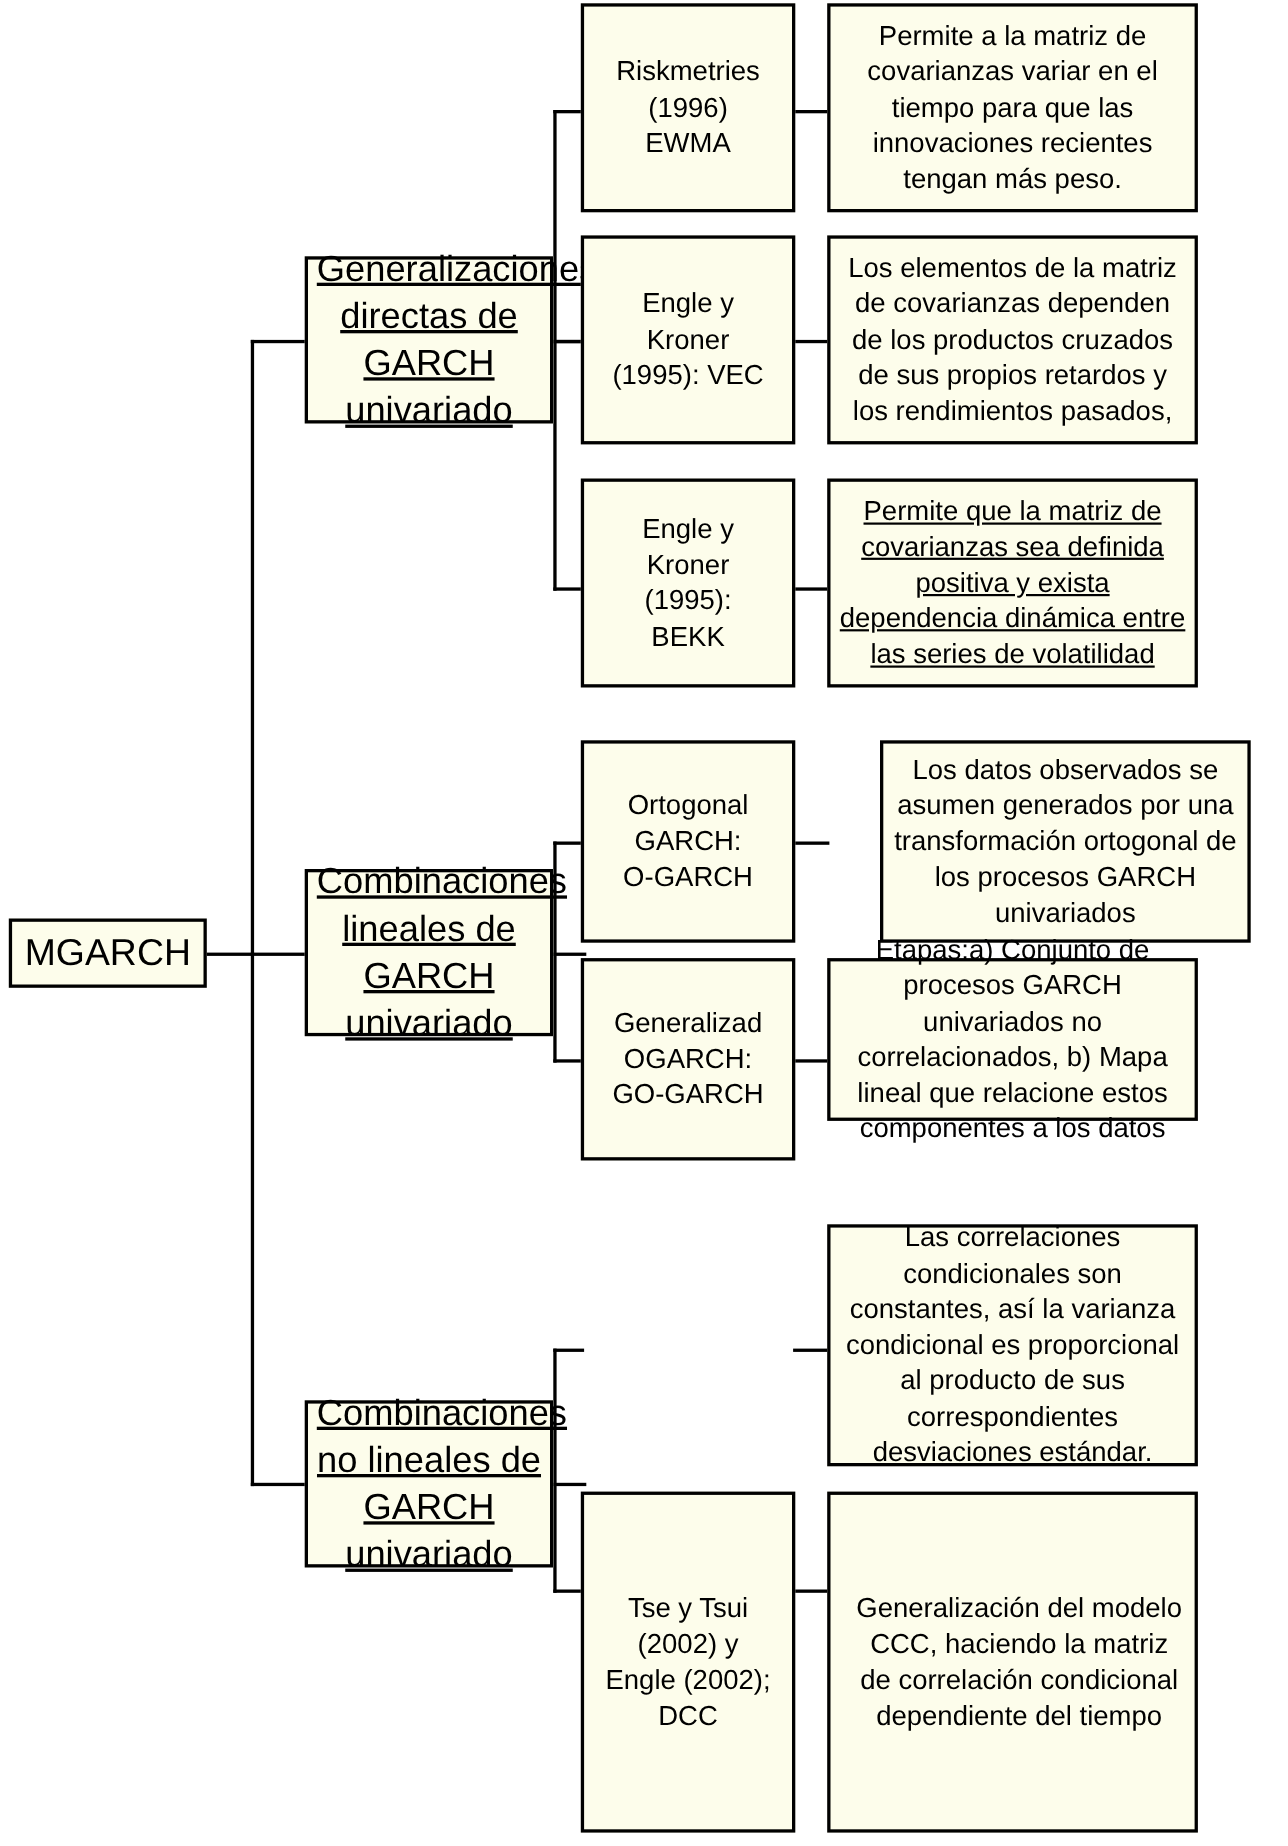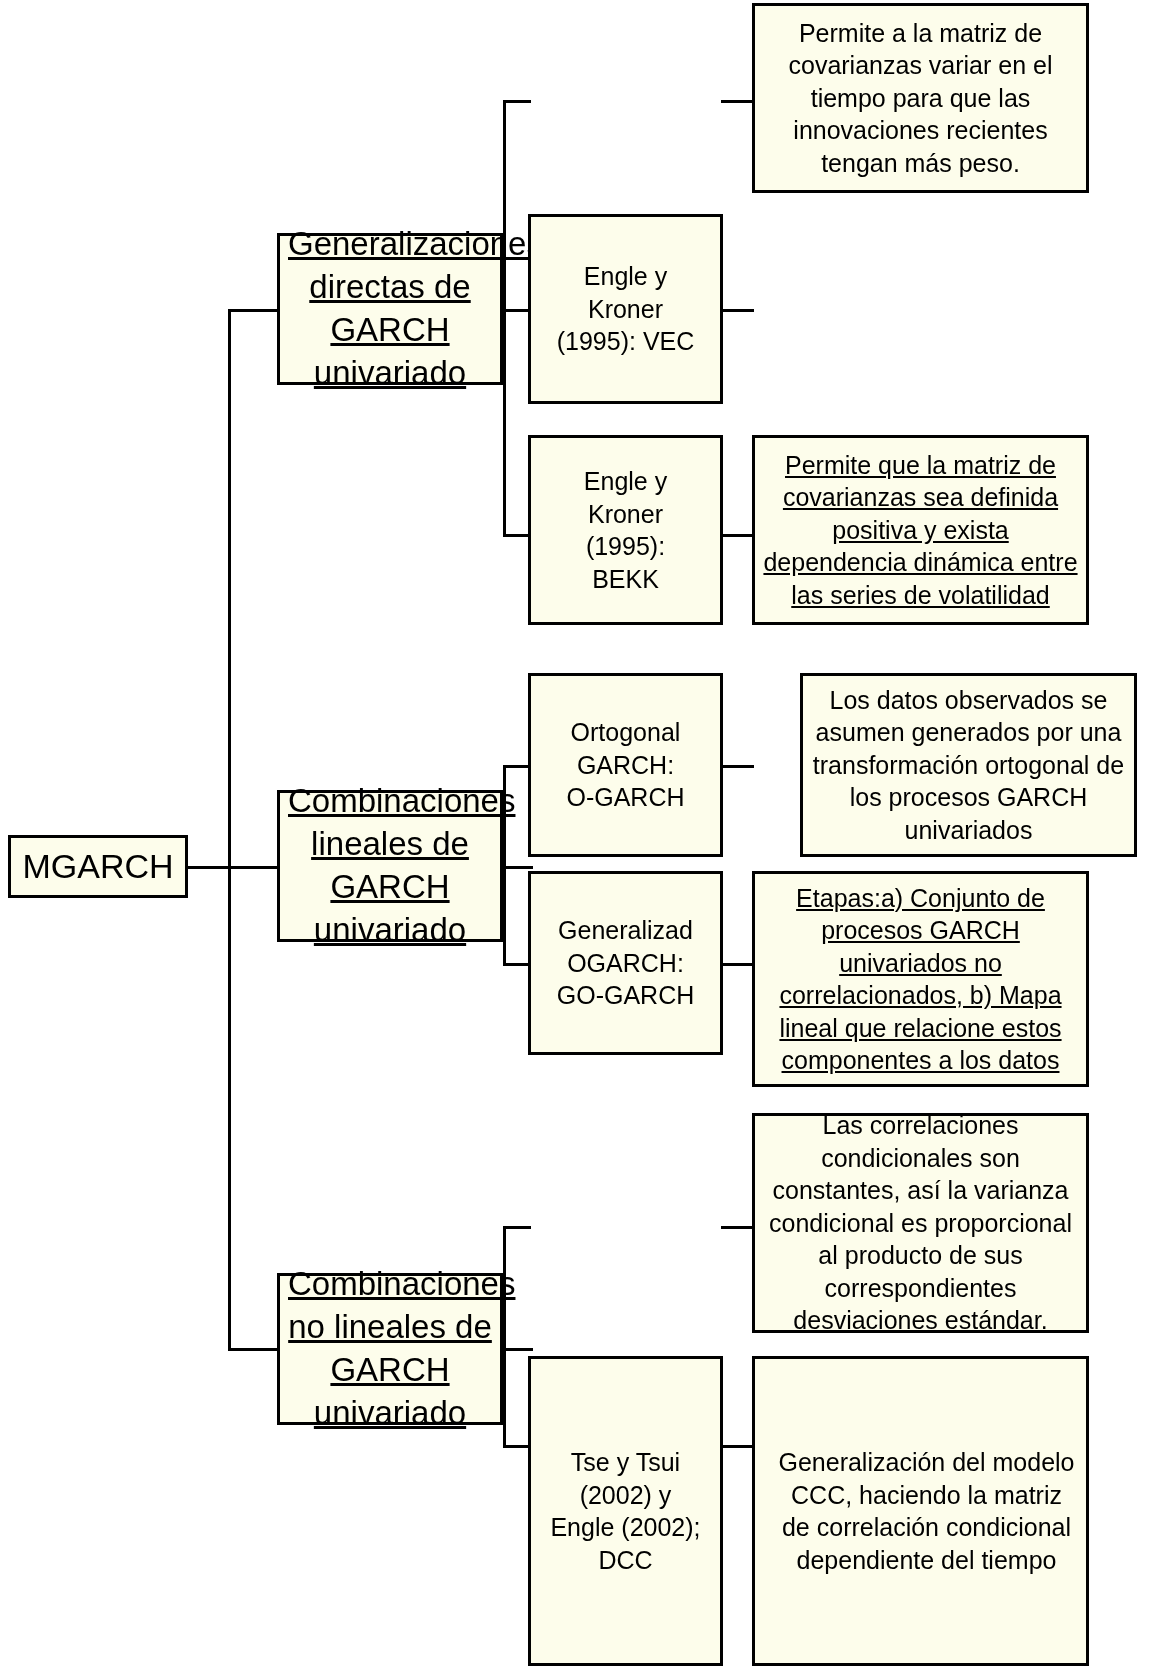--- a/index.html
+++ b/index.html
@@ -105,20 +105,25 @@
 univariado</span>
   </div>
 
   <div class="box cat-box" style="left:277px; top:1273px; width:226px; height:152px;">
     <span class="txt">Combinaciones
 no lineales de
 GARCH
 univariado</span>
   </div>
 
+  <div class="box model-box" style="left:528px; top:3px; width:195px; height:190px;">
+    <span class="txt">Riskmetries
+(1996)
+EWMA</span>
+  </div>
 
   <div class="box model-box" style="left:528px; top:214px; width:195px; height:190px;">
     <span class="txt">Engle y
 Kroner
 (1995): VEC</span>
   </div>
 
   <div class="box model-box" style="left:528px; top:435px; width:195px; height:190px;">
     <span class="txt">Engle y
 Kroner
@@ -143,30 +148,33 @@
     <span class="txt">Tse y Tsui
 (2002) y
 Engle (2002);
 DCC</span>
   </div>
 
   <div class="box desc-box" style="left:752px; top:3px; width:337px; height:190px;">
     <span class="txt">Permite a la matriz de covarianzas variar en el tiempo para que las innovaciones recientes tengan más peso.</span>
   </div>
 
+  <div class="box desc-box" style="left:752px; top:214px; width:337px; height:190px;">
+    <span class="txt">Los elementos de la matriz de covarianzas dependen de los productos cruzados de sus propios retardos y los rendimientos pasados,</span>
+  </div>
 
   <div class="box desc-box" style="left:752px; top:435px; width:337px; height:190px;text-decoration:underline;">
     <span class="txt">Permite que la matriz de covarianzas sea definida positiva y exista dependencia dinámica entre las series de volatilidad</span>
   </div>
 
   <div class="box desc-box" style="left:752px; top:673px; width:337px; height:184px;margin-left:48px;">
     <span class="txt">Los datos observados se asumen generados por una transformación ortogonal de los procesos GARCH univariados</span>
   </div>
 
-  <div class="box desc-box" style="left:752px; top:871px; width:337px; height:216px;text-decoration:underline;">
+  <div class="box desc-box" style="left:752px; top:871px; width:337px; height:148px;">
     <span class="txt">Etapas:a) Conjunto de procesos GARCH univariados no correlacionados, b) Mapa lineal que relacione estos componentes a los datos</span>
   </div>
 
   <div class="box desc-box" style="left:752px; top:1113px; width:337px; height:220px;">
     <span class="txt">Las correlaciones condicionales son constantes, así la varianza condicional es proporcional al producto de sus correspondientes desviaciones estándar.</span>
   </div>
 
   <div class="box desc-box" style="left:752px; top:1356px; width:337px; height:310px;padding-left:20px;">
     <span class="txt">Generalización del modelo CCC, haciendo la matriz de correlación condicional dependiente del tiempo</span>
   </div>

